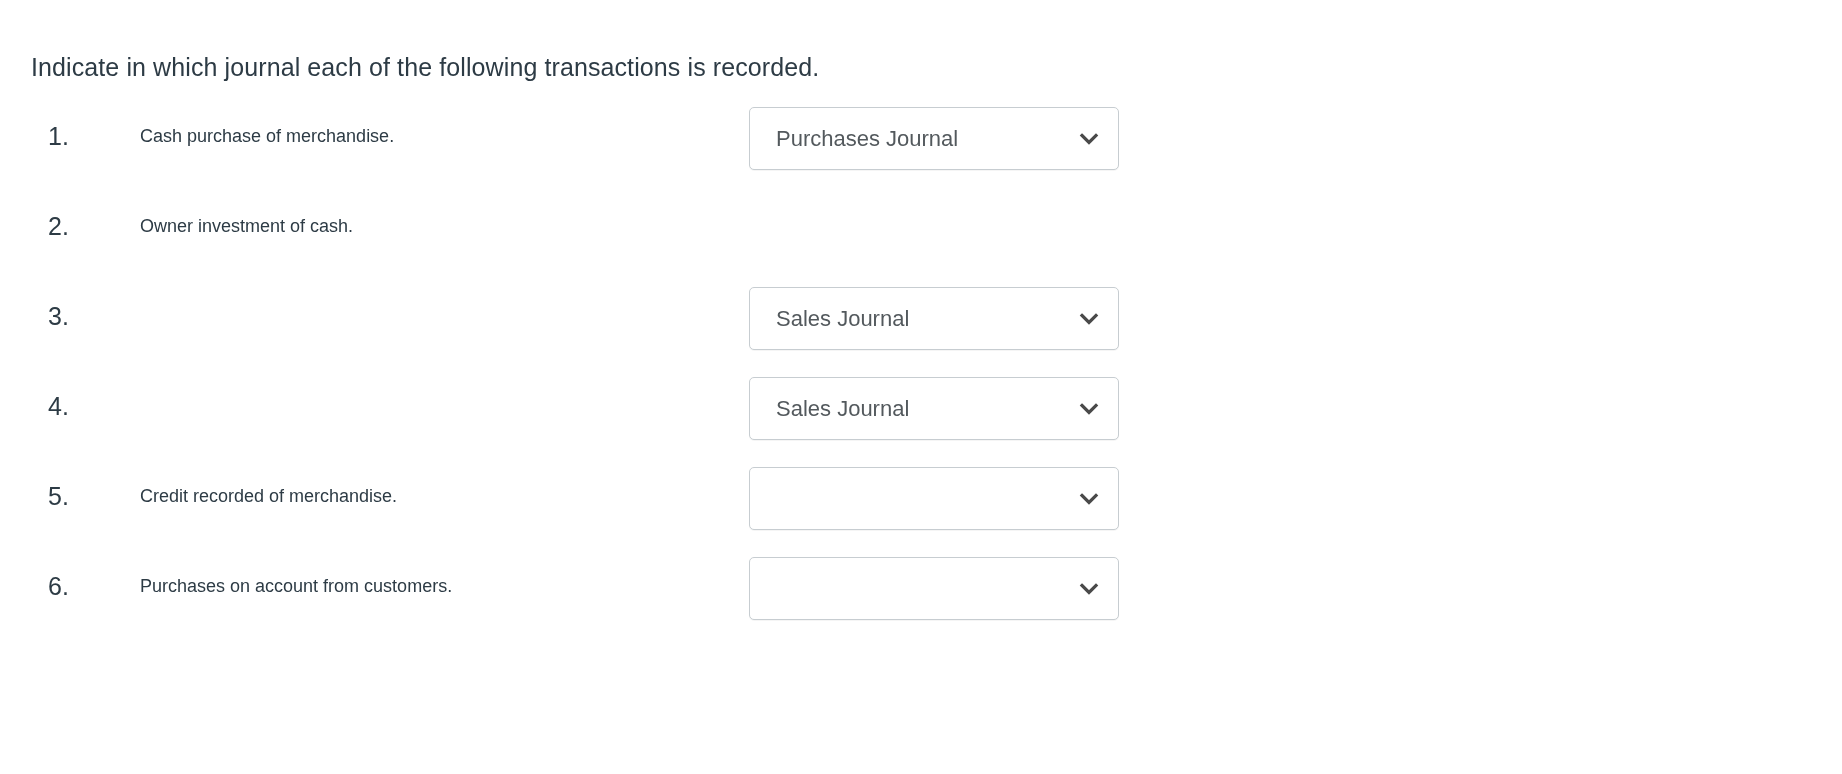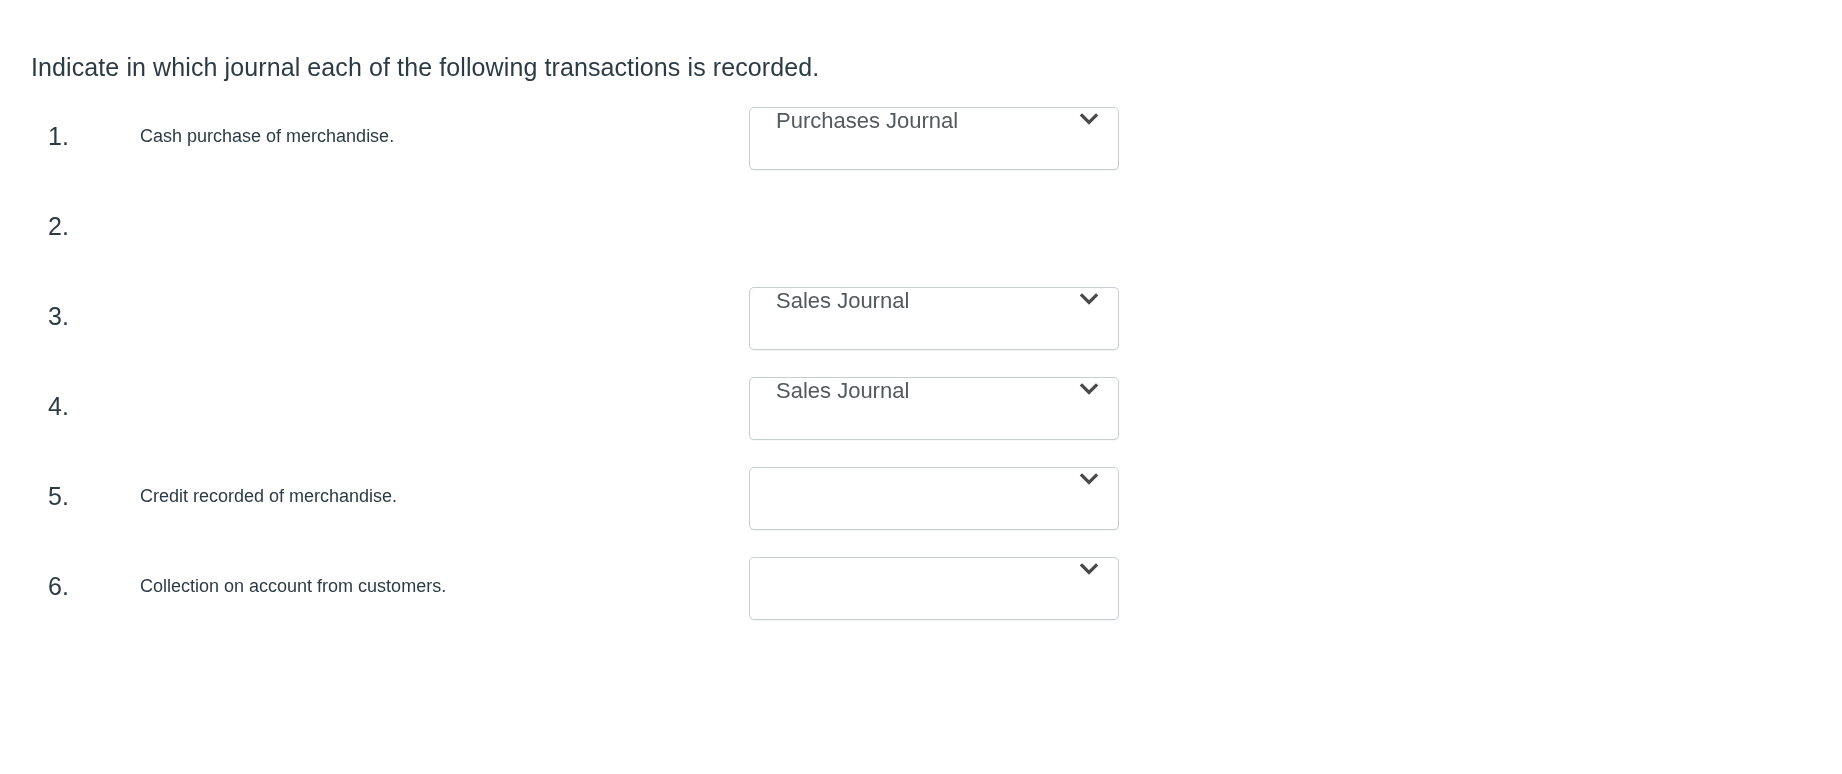--- a/index.html
+++ b/index.html
@@ -64,20 +64,21 @@
     left: 749px;
     top: 4px;
     width: 370px;
     height: 63px;
     box-sizing: border-box;
     background: #ffffff;
     border: 1px solid #c7cdd1;
     border-radius: 5px;
     box-shadow: 0 1px 0 rgba(0,0,0,0.04);
     display: flex;
+    align-items: center;
     cursor: default;
   }
   .select-value {
     font-size: 22px;
     line-height: 26px;
     color: #53595d;
     padding-left: 26px;
     white-space: nowrap;
     flex: 0 0 auto;
   }
@@ -120,20 +121,21 @@
           <svg viewBox="0 0 22 22" width="22" height="22" aria-hidden="true">
             <path d="M4 7.5 L11 14.5 L18 7.5" fill="none" stroke="#4a4a4a" stroke-width="3.2" stroke-linecap="square" stroke-linejoin="miter"></path>
           </svg>
         </span>
         <span class="right-pad"></span>
       </div>
     </div>
 
     <div class="row">
       <div class="row-num">2.</div>
+      <div class="row-label">Owner investment of cash.</div>
     </div>
 
     <div class="row">
       <div class="row-num">3.</div>
       <div class="select-wrap auto-gap">
         <span class="select-value">Sales Journal</span>
         <span class="spacer"></span>
         <span class="chevron">
           <svg viewBox="0 0 22 22" width="22" height="22" aria-hidden="true">
             <path d="M4 7.5 L11 14.5 L18 7.5" fill="none" stroke="#4a4a4a" stroke-width="3.2" stroke-linecap="square" stroke-linejoin="miter"></path>
@@ -167,21 +169,21 @@
           <svg viewBox="0 0 22 22" width="22" height="22" aria-hidden="true">
             <path d="M4 7.5 L11 14.5 L18 7.5" fill="none" stroke="#4a4a4a" stroke-width="3.2" stroke-linecap="square" stroke-linejoin="miter"></path>
           </svg>
         </span>
         <span class="right-pad"></span>
       </div>
     </div>
 
     <div class="row">
       <div class="row-num">6.</div>
-      <div class="row-label">Collection on account from customers.</div>
+      <div class="row-label">Purchases on account from customers.</div>
       <div class="select-wrap auto-gap">
         <span class="select-value empty"></span>
         <span class="spacer"></span>
         <span class="chevron">
           <svg viewBox="0 0 22 22" width="22" height="22" aria-hidden="true">
             <path d="M4 7.5 L11 14.5 L18 7.5" fill="none" stroke="#4a4a4a" stroke-width="3.2" stroke-linecap="square" stroke-linejoin="miter"></path>
           </svg>
         </span>
         <span class="right-pad"></span>
       </div>

